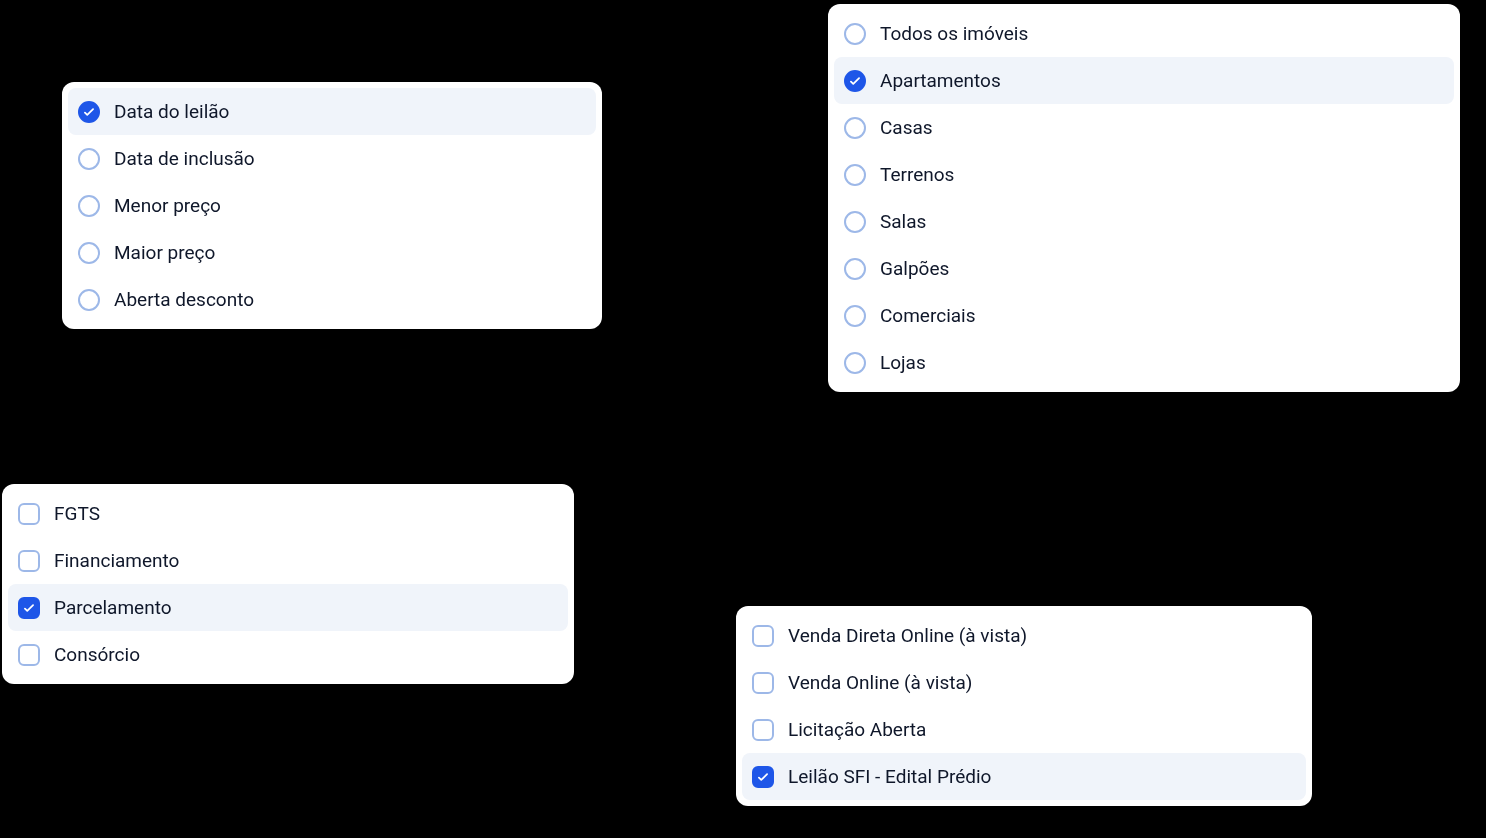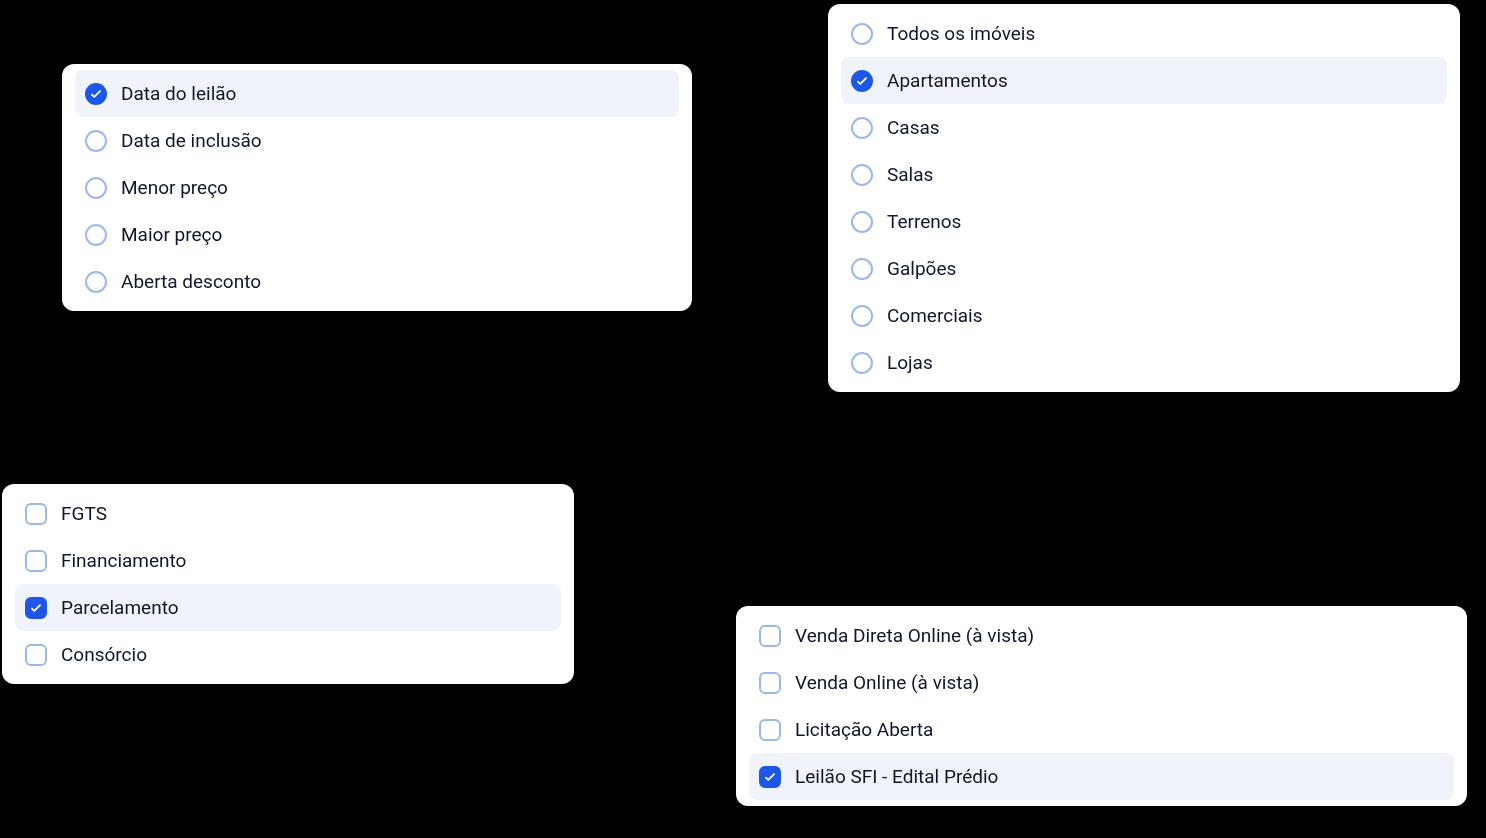--- a/index.html
+++ b/index.html
@@ -11,21 +11,21 @@
       font-family: -apple-system, BlinkMacSystemFont, 'Segoe UI', Roboto, Helvetica, Arial, sans-serif;
       background: #000;
       width: 1486px;
       height: 838px;
       position: relative;
     }
     .panel {
       position: absolute;
       background: #fff;
       border-radius: 12px;
-      padding: 6px 13px;
+      padding: 6px 6px;
       box-shadow: 0 2px 8px rgba(0,0,0,0.1);
     }
     .option-row {
       display: flex;
       align-items: center;
       gap: 14px;
       padding: 12px 10px;
       border-radius: 8px;
       cursor: pointer;
     }
@@ -75,38 +75,38 @@
       display: none;
       width: 14px;
       height: 14px;
     }
     .option-label {
       font-size: 19px;
       color: #0f172a;
       font-weight: 400;
     }
     #panel-sort {
-      top: 64px;
+      top: 82px;
       left: 62px;
-      width: 630px;
+      width: 540px;
     }
     #panel-payment {
       top: 484px;
       left: 2px;
       width: 572px;
     }
     #panel-property {
       top: 4px;
       left: 828px;
       width: 632px;
     }
     #panel-sale {
       top: 606px;
       left: 736px;
-      width: 731px;
+      width: 576px;
     }
   </style>
 </head>
 <body>
 
 <div class="panel" id="panel-sort">
     <div class="option-row selected">
       <div class="radio-circle checked">
         <svg viewBox="0 0 24 24">
           <path d="M5 13l4 4L19 7" stroke="#fff" stroke-width="3" fill="none" stroke-linecap="round" stroke-linejoin="round"></path>
@@ -165,25 +165,25 @@
         </svg>
       </div>
       <span class="option-label">Apartamentos</span>
     </div>
     <div class="option-row">
       <div class="radio-circle"></div>
       <span class="option-label">Casas</span>
     </div>
     <div class="option-row">
       <div class="radio-circle"></div>
+      <span class="option-label">Terrenos</span>
+    </div>
+    <div class="option-row">
+      <div class="radio-circle"></div>
       <span class="option-label">Salas</span>
-    </div>
-    <div class="option-row">
-      <div class="radio-circle"></div>
-      <span class="option-label">Terrenos</span>
     </div>
     <div class="option-row">
       <div class="radio-circle"></div>
       <span class="option-label">Galpões</span>
     </div>
     <div class="option-row">
       <div class="radio-circle"></div>
       <span class="option-label">Comerciais</span>
     </div>
     <div class="option-row">

